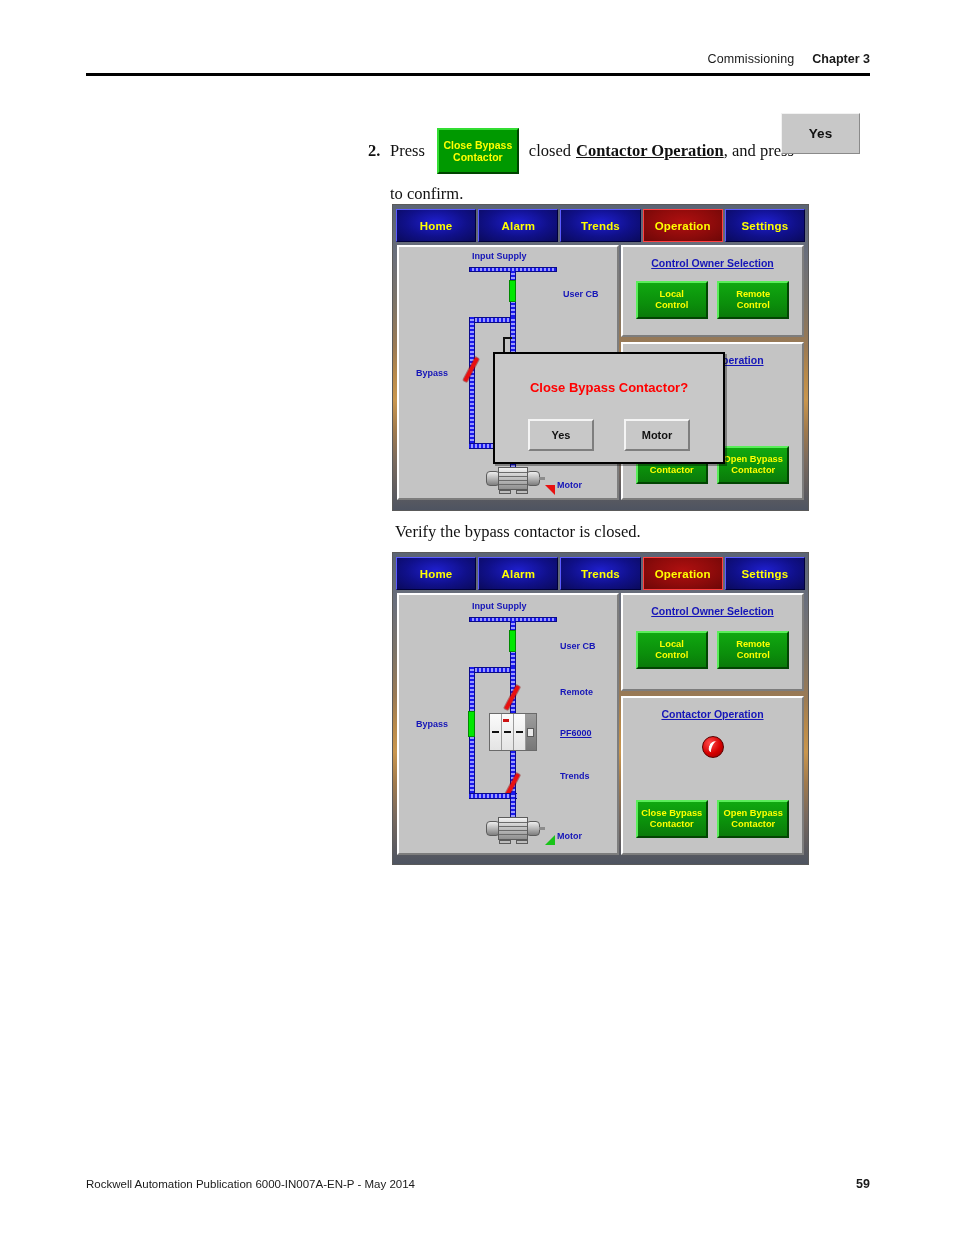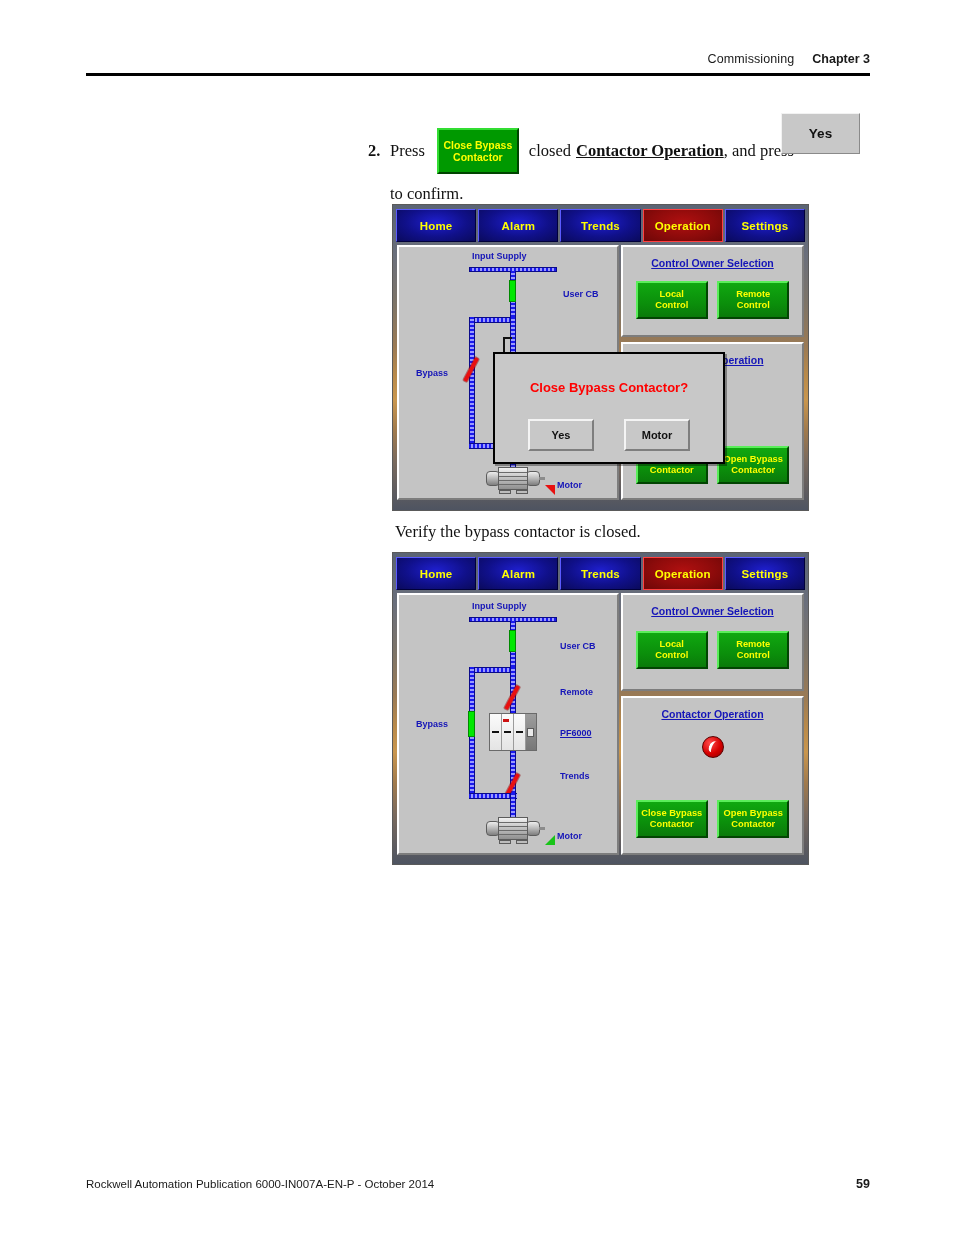--- a/index.html
+++ b/index.html
@@ -467,15 +467,15 @@
             <span>Contactor</span>
           </div>
         </div>
       </div>
     </div>
 
   </div>
 </div>
 
 <div class="footer">
-  <span>Rockwell Automation Publication 6000-IN007A-EN-P - October 2014</span>
+  <span>Rockwell Automation Publication 6000-IN007A-EN-P - May 2014</span>
   <span class="pg">59</span>
 </div>
 
 </body></html>

